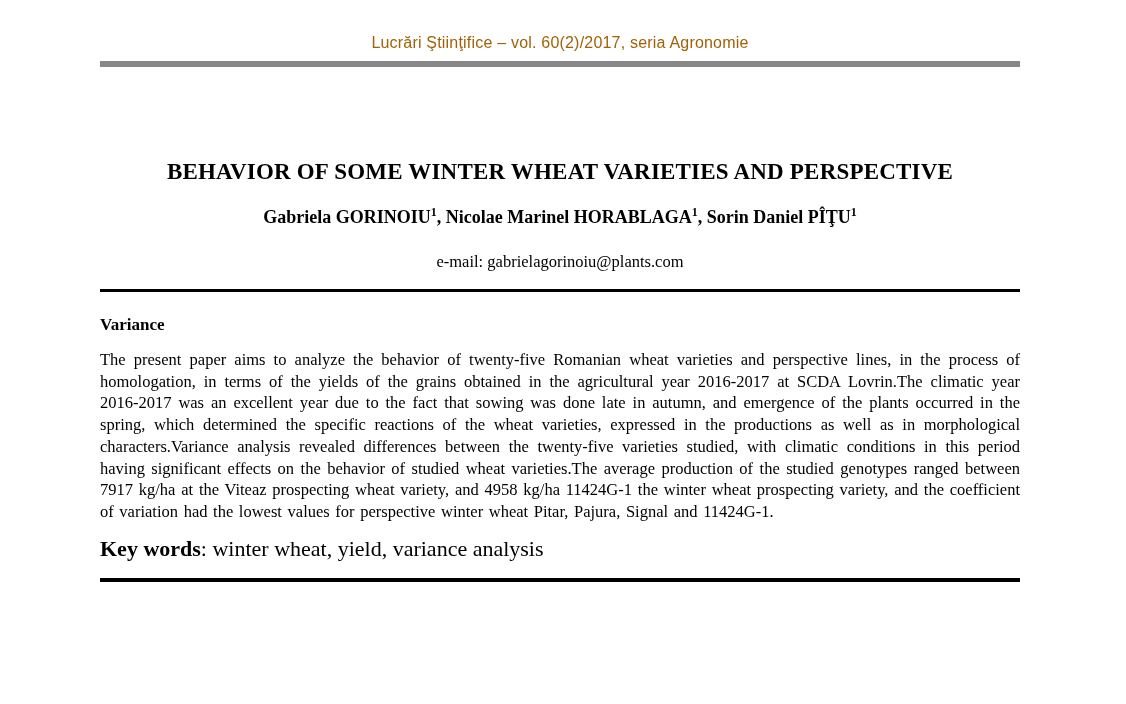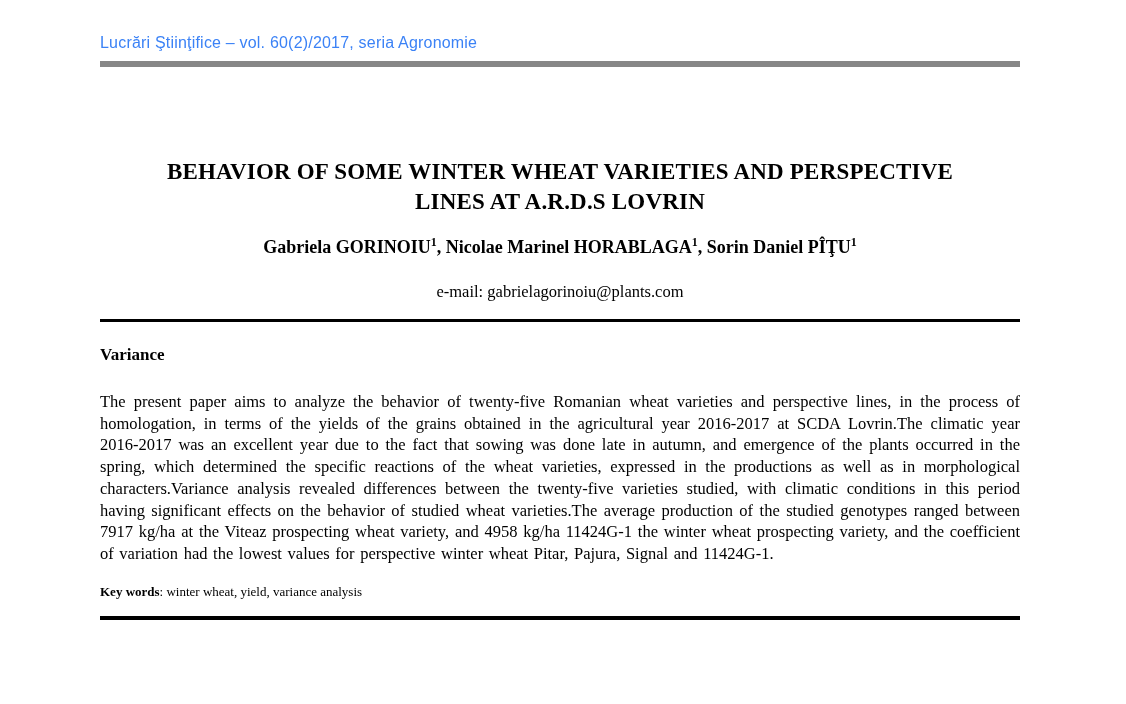--- a/index.html
+++ b/index.html
@@ -9,24 +9,24 @@
     background:#ffffff;
     overflow:hidden;
     box-sizing:border-box;
     padding:0 106px 0 100px;
     color:#000;
     font-family:"Liberation Serif","DejaVu Serif",serif;
   }
   .journal-line{
     margin-top:34px;
     height:22px;
-    text-align:left;
+    text-align:center;
     font-family:"Liberation Sans","DejaVu Sans",sans-serif;
     font-size:16px;
-    color:#3b82f6;
+    color:#a16207;
     letter-spacing:0.2px;
   }
   .gray-rule{height:6px;background:#878787;margin-top:5px;}
   .paper-title{
     margin-top:90px;
     text-align:center;
     font-weight:bold;
     font-size:23px;
     line-height:30px;
     letter-spacing:0.2px;
@@ -45,44 +45,43 @@
   }
   .black-rule{height:3px;background:#000;}
   .rule-above-abstract{margin-top:17px;}
   .rule-bottom{margin-top:16px;height:4px;}
   .abstract-heading{
     margin-top:23px;
     font-weight:bold;
     font-size:17px;
   }
   .abstract-text{
-    margin-top:26px;
+    margin-top:14px;
     font-size:16.5px;
     line-height:21.7px;
     text-align:justify;
     word-spacing:1.5px;
   }
   .keywords-line{
-    margin-top:19px;
-    font-size:13px;
+    margin-top:13px;
+    font-size:22px;
   }
   .keywords-line .kw-label{font-weight:bold;}
 </style>
 </head>
 <body>
 
 <div class="page">
 
   <div class="journal-line">Lucrări Ştiinţifice – vol. 60(2)/2017, seria Agronomie</div>
 
   <div class="gray-rule"></div>
 
   <div class="paper-title">
     <div>BEHAVIOR OF SOME WINTER WHEAT VARIETIES AND PERSPECTIVE</div>
-    <div>LINES AT A.R.D.S LOVRIN</div>
   </div>
 
   <div class="authors-line"><span><span>Gabriela GORINOIU</span><sup>1</sup><span>, </span></span><span><span>Nicolae Marinel HORABLAGA</span><sup>1</sup><span>, </span></span><span><span>Sorin Daniel PÎŢU</span><sup>1</sup><span></span></span></div>
 
   <div class="email-line">e-mail: gabrielagorinoiu@plants.com</div>
 
   <div class="black-rule rule-above-abstract"></div>
 
   <div class="abstract-heading">Variance</div>
 

